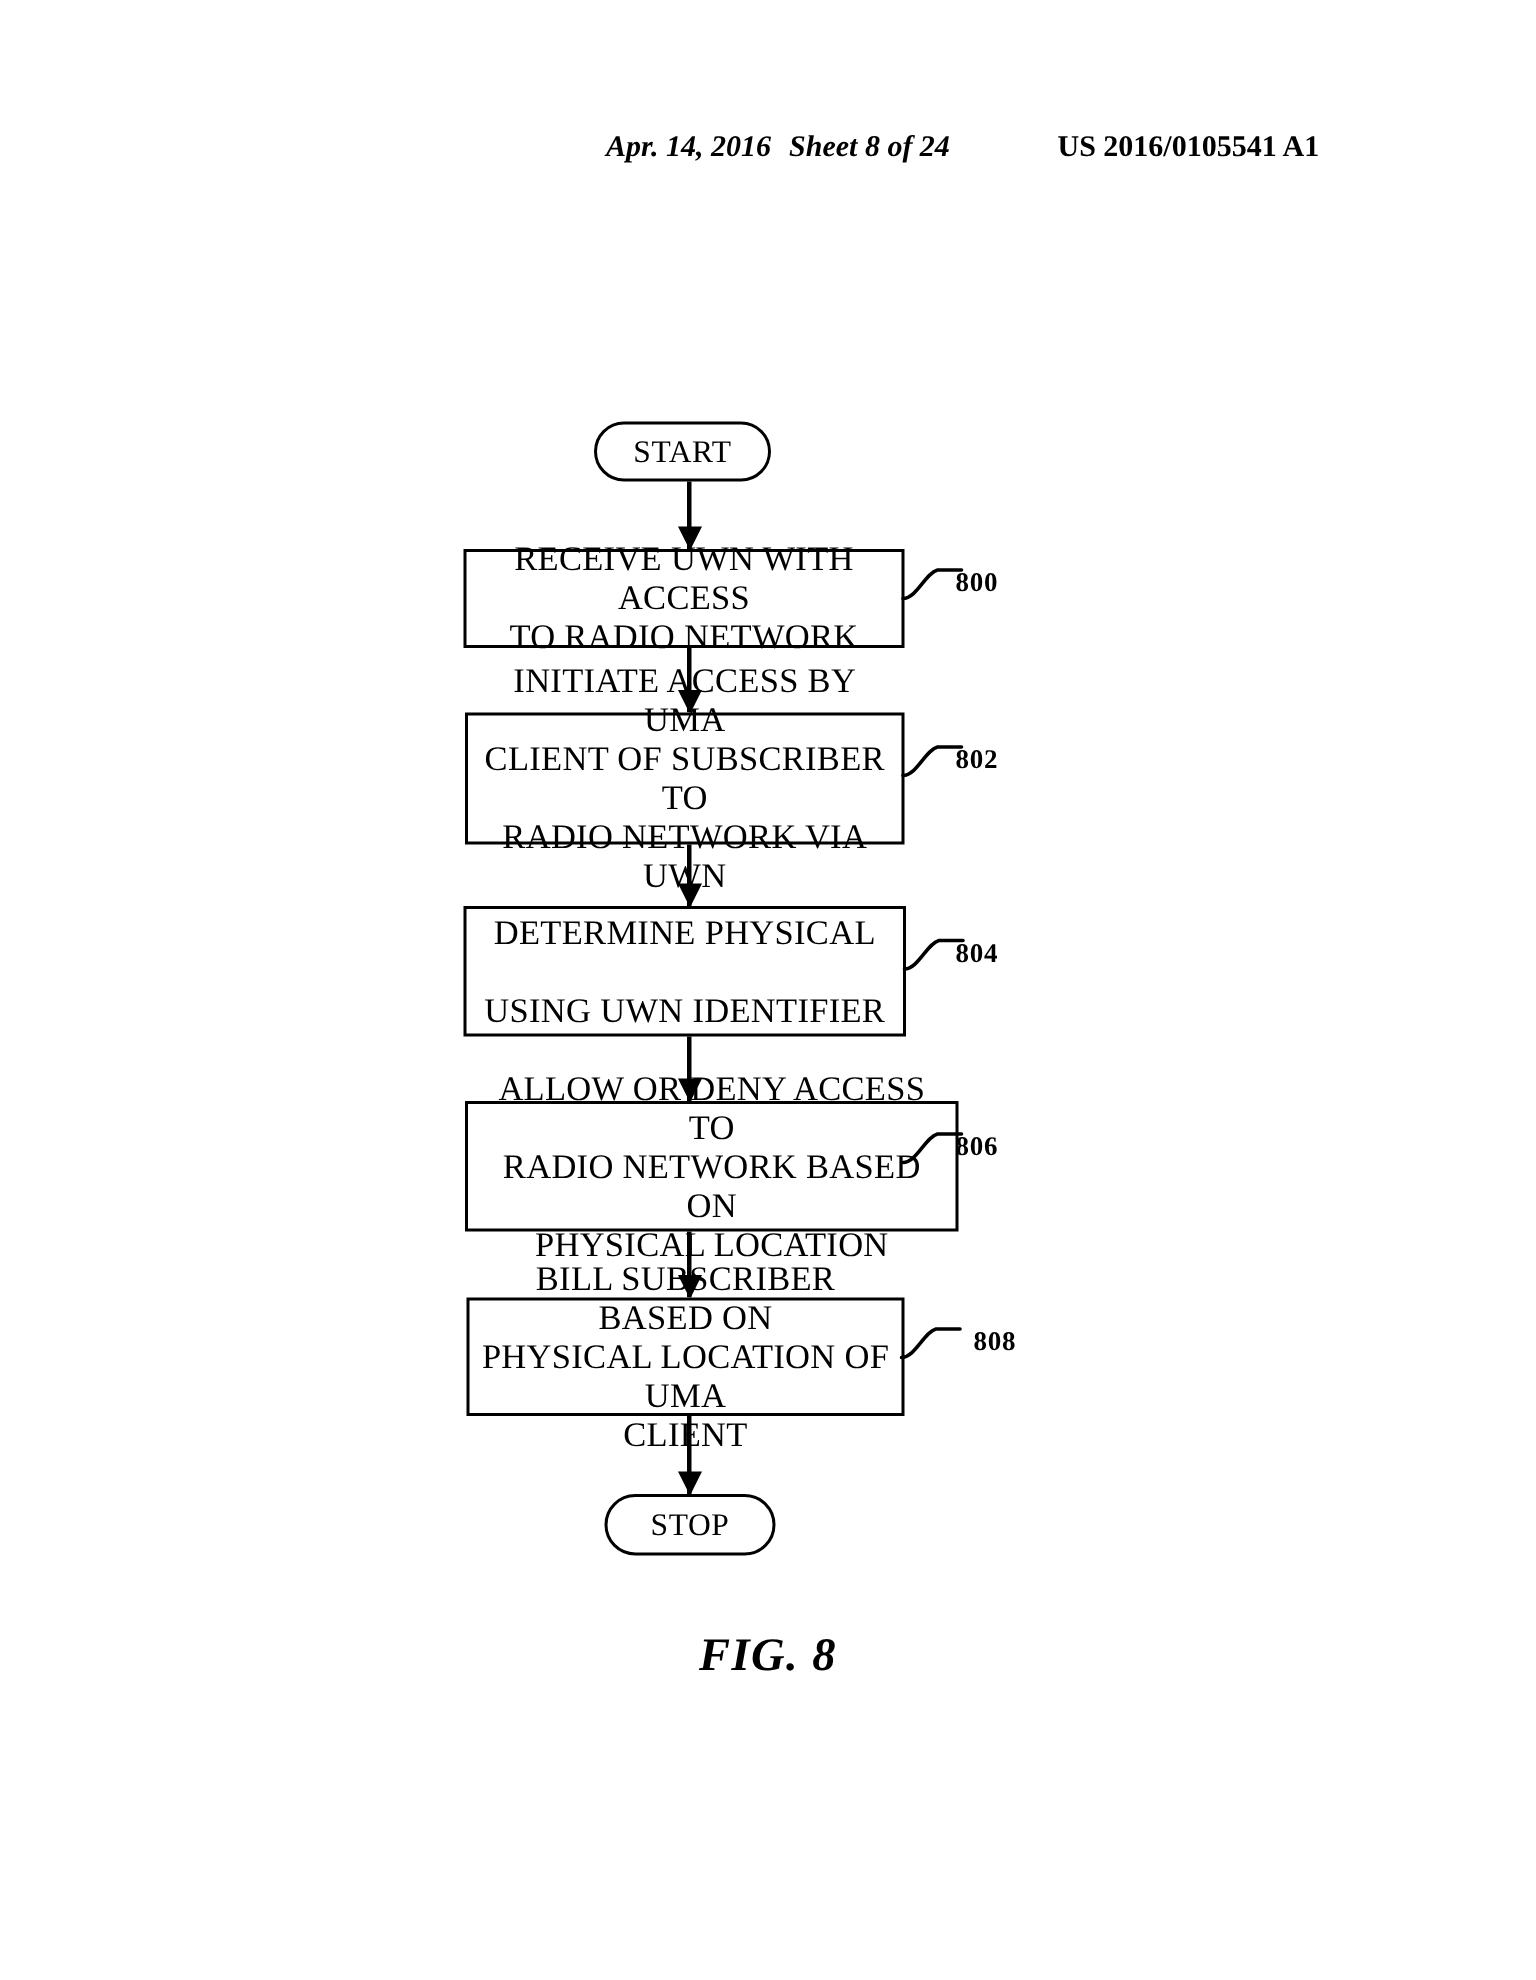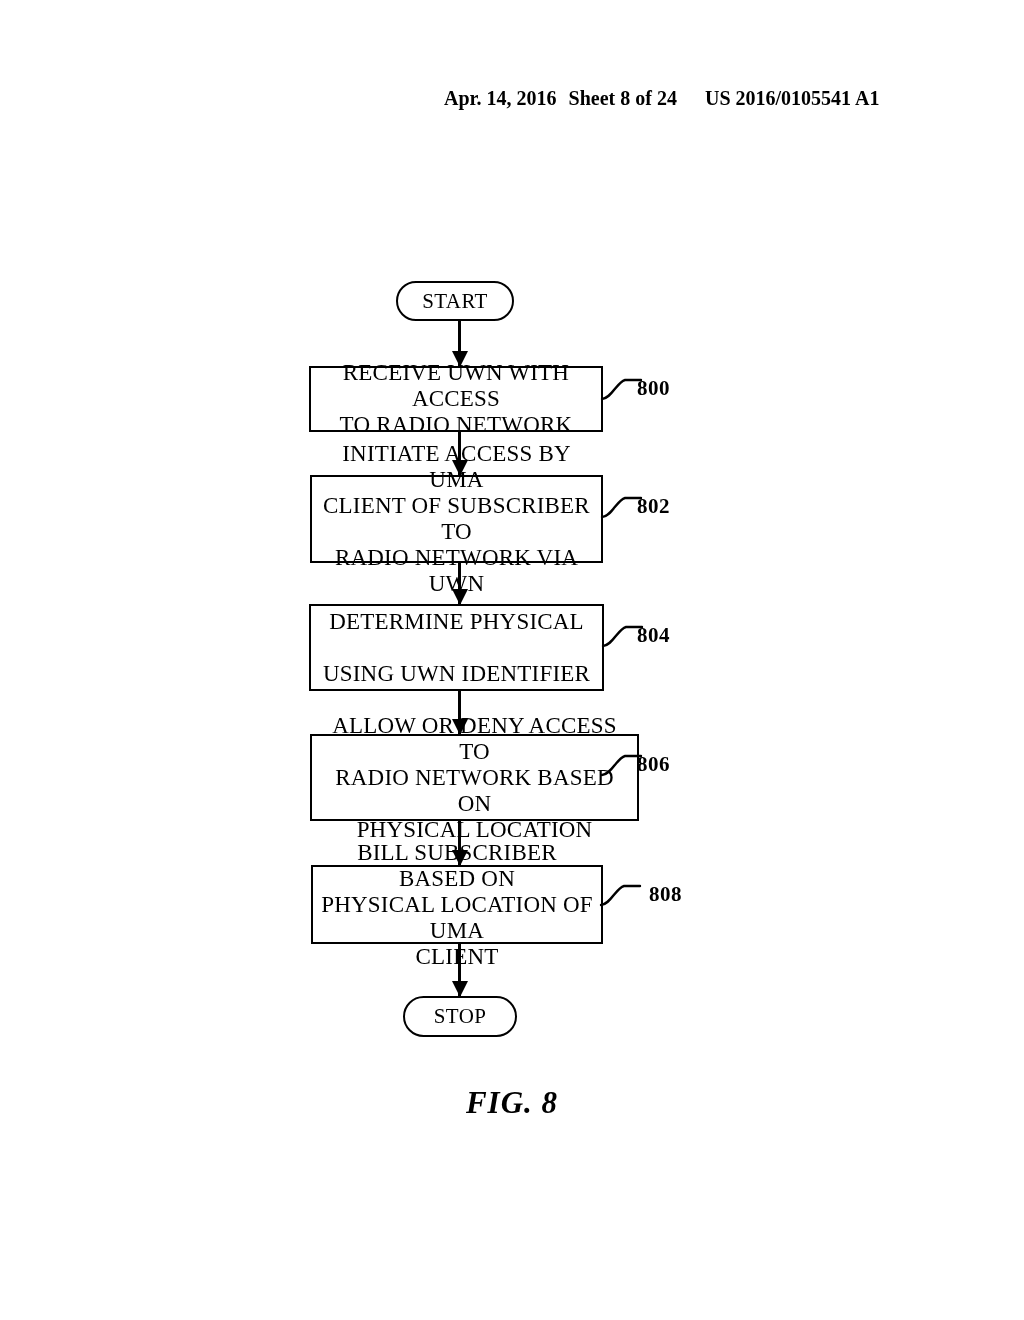--- a/index.html
+++ b/index.html
@@ -29,22 +29,23 @@
     line-height: 28px;
     white-space: nowrap;
   }
   #page-header .hdr-left {
     position: absolute;
     left: 128px;
     top: 0;
   }
   #page-header .hdr-mid {
     position: absolute;
-    left: 444px;
-    top: 0;
+    left: 404px;
+    top: 0;
+    font-style: italic;
   }
   #page-header .hdr-mid .sheet {
     margin-left: 12px;
   }
   #page-header .hdr-right {
     position: absolute;
     left: 705px;
     top: 0;
   }
 
@@ -138,21 +139,21 @@
   #conn-808-stop { top: 944px; height: 52px; }
 
   
   .leader {
     position: absolute;
     overflow: visible;
   }
   .ref-number {
     position: absolute;
     font-weight: bold;
-    font-size: 21px;
+    font-size: 18px;
     line-height: 21px;
     letter-spacing: 0.5px;
     white-space: nowrap;
   }
   #ref-800 { left: 637px; top: 378px; }
   #ref-802 { left: 637px; top: 496px; }
   #ref-804 { left: 637px; top: 625px; }
   #ref-806 { left: 637px; top: 754px; }
   #ref-808 { left: 637px; top: 884px; margin-left: 12px; }
 

